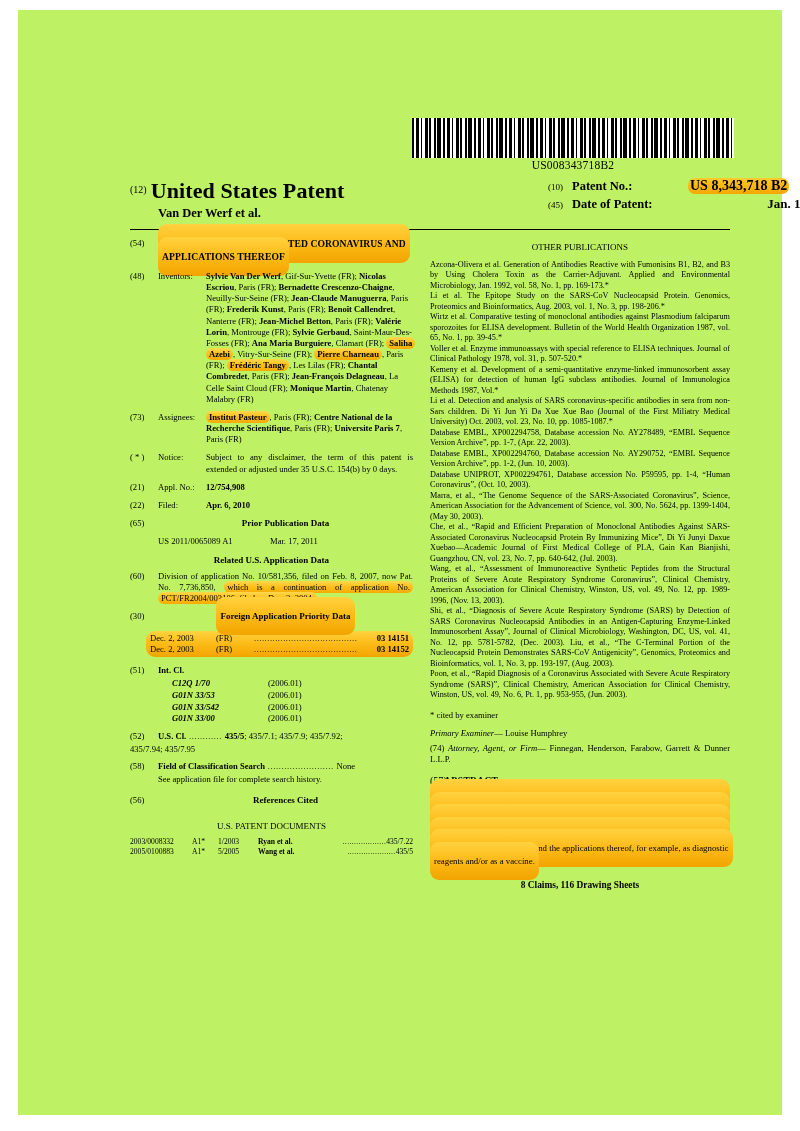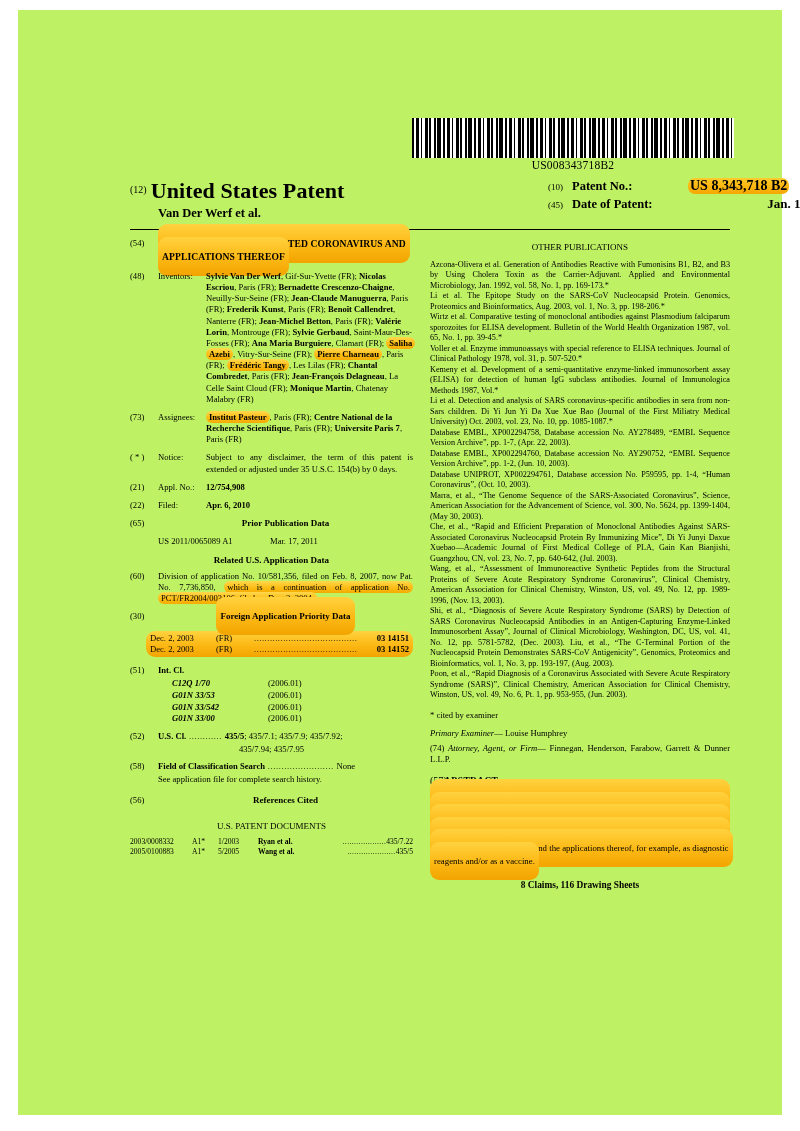--- a/index.html
+++ b/index.html
@@ -384,21 +384,21 @@
         <div class="intcl-row">
           <span class="intcl-code">G01N 33/00</span>
           <span class="intcl-year">(2006.01)</span>
         </div>
       </div>
 
       <div class="field" style="margin-bottom:2px">
         <span class="fnum">(52)</span>
         <span class="fbody"><b>U.S. Cl.</b><span class="dots-lead"> ............ </span><b>435/5</b><span>; 435/7.1; 435/7.9; 435/7.92;</span></span>
       </div>
-      <div style="text-align:center; margin-bottom:6px;">435/7.94; 435/7.95</div>
+      <div style="text-align:left; margin-bottom:6px;">435/7.94; 435/7.95</div>
 
       <div class="field" style="margin-bottom:2px">
         <span class="fnum">(58)</span>
         <span class="fbody"><b>Field of Classification Search</b><span class="dots-lead"> ........................ </span><span>None</span></span>
       </div>
       <div style="margin-left:28px; margin-bottom:10px;">See application file for complete search history.</div>
 
       <div class="field" style="margin-bottom:2px">
         <span class="fnum">(56)</span>
         <span class="fbody center-head" style="margin-top:0">References Cited</span>

